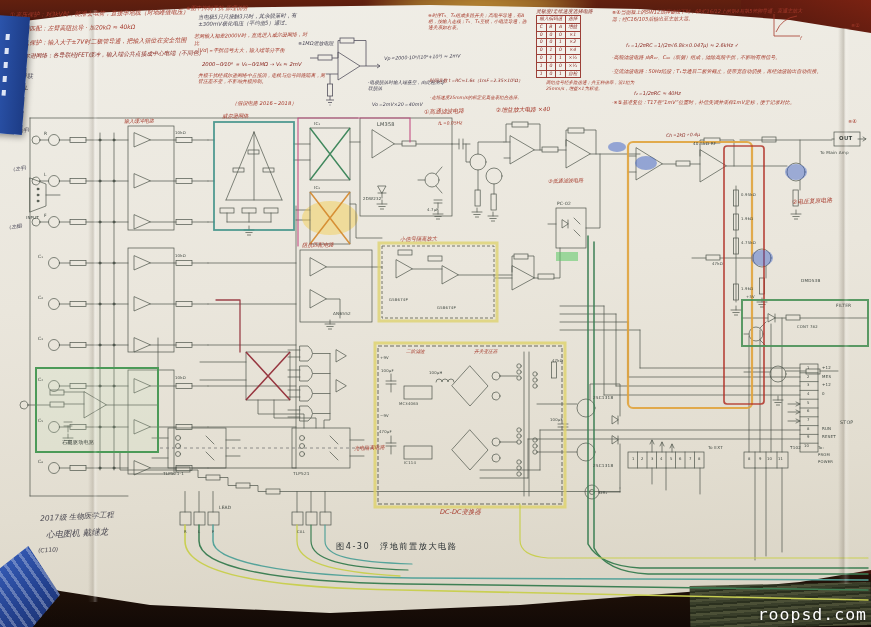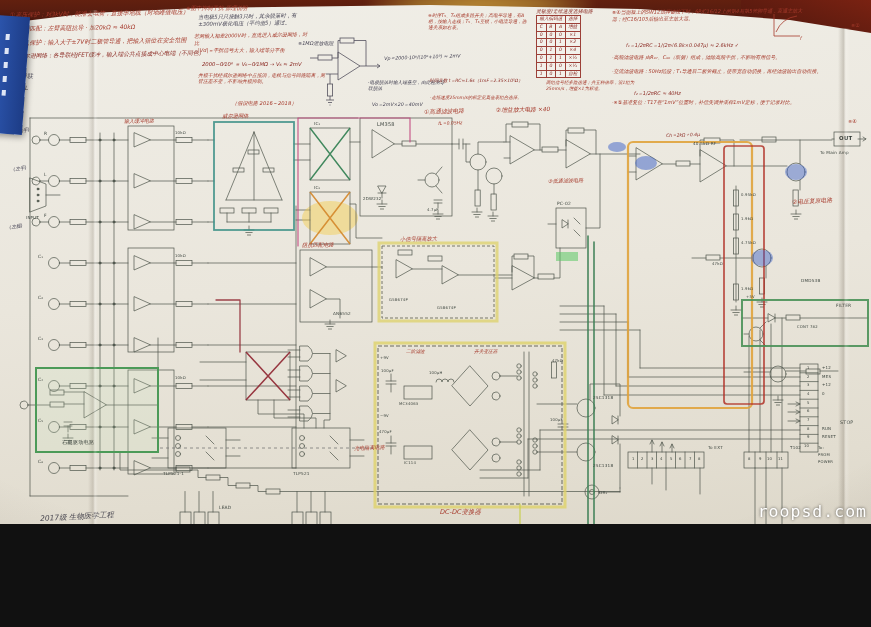--- a/index.html
+++ b/index.html
@@ -1,16 +1,16 @@
 <!DOCTYPE html>
 <html><head>
 <meta charset="utf-8">
 <style>
   html,body{margin:0;padding:0;background:#111}
-  .photo{position:relative;width:871px;height:524px;overflow:hidden;background:#41140d;font-family:"DejaVu Sans",sans-serif}
+  .photo{position:relative;width:871px;height:627px;overflow:hidden;background:#41140d;font-family:"DejaVu Sans",sans-serif}
   .table-top{position:absolute;left:0;top:0;width:871px;height:38px;background:linear-gradient(180deg,#62200f,#4a1810 70%,#41140d)}
   .gold{position:absolute;left:368px;top:-8px;width:225px;height:30px;background:radial-gradient(ellipse at 50% 40%,#c89b3c 0%,#a5772c 40%,rgba(120,70,20,0) 75%);filter:blur(4px);opacity:.85}
   .corner-r{position:absolute;right:0;top:0;width:130px;height:44px;background:linear-gradient(200deg,#7a2212,#55190e 70%,rgba(85,25,14,0))}
   .table-bottom{position:absolute;left:0;top:574px;width:871px;height:53px;background:linear-gradient(180deg,#241309,#120a06)}
   .mat{position:absolute;left:690px;top:584px;width:181px;height:43px;background:repeating-linear-gradient(177deg,#4e5339 0 2.5px,#3b412c 2.5px 5px,#2c3220 5px 7px);opacity:.95;transform:rotate(-1.2deg)}
   .paper{position:absolute;left:0;top:0;width:871px;height:620px;background:linear-gradient(175deg,#f0eee7,#eae6dc 45%,#e2ddd0 75%,#d8d2c3);clip-path:polygon(0 24px,90px 13px,200px 8px,430px 5px,640px 9px,790px 20px,871px 33px,871px 570px,800px 582px,700px 591px,520px 605px,330px 613px,150px 605px,60px 591px,0 576px)}
   .book-tl{position:absolute;left:-8px;top:16px;width:34px;height:118px;background:linear-gradient(90deg,#2d57b0,#1d3c86);transform:rotate(4deg);box-shadow:2px 2px 6px rgba(0,0,0,.4)}
   .book-tl:after{content:"";position:absolute;left:11px;top:18px;width:4px;height:62px;background:repeating-linear-gradient(180deg,#dfe6f5 0 6px,rgba(0,0,0,0) 6px 14px)}
   .book-bl{position:absolute;left:-6px;top:546px;width:66px;height:84px;background:linear-gradient(135deg,#3a62c0,#23418f 60%,#1a2f6b);clip-path:polygon(0 32%,52% 0,100% 58%,55% 100%,0 100%)}
   .book-bl:after{content:"";position:absolute;inset:0;background:repeating-linear-gradient(55deg,rgba(255,255,255,.28) 0 3px,rgba(0,0,0,0) 3px 9px)}

